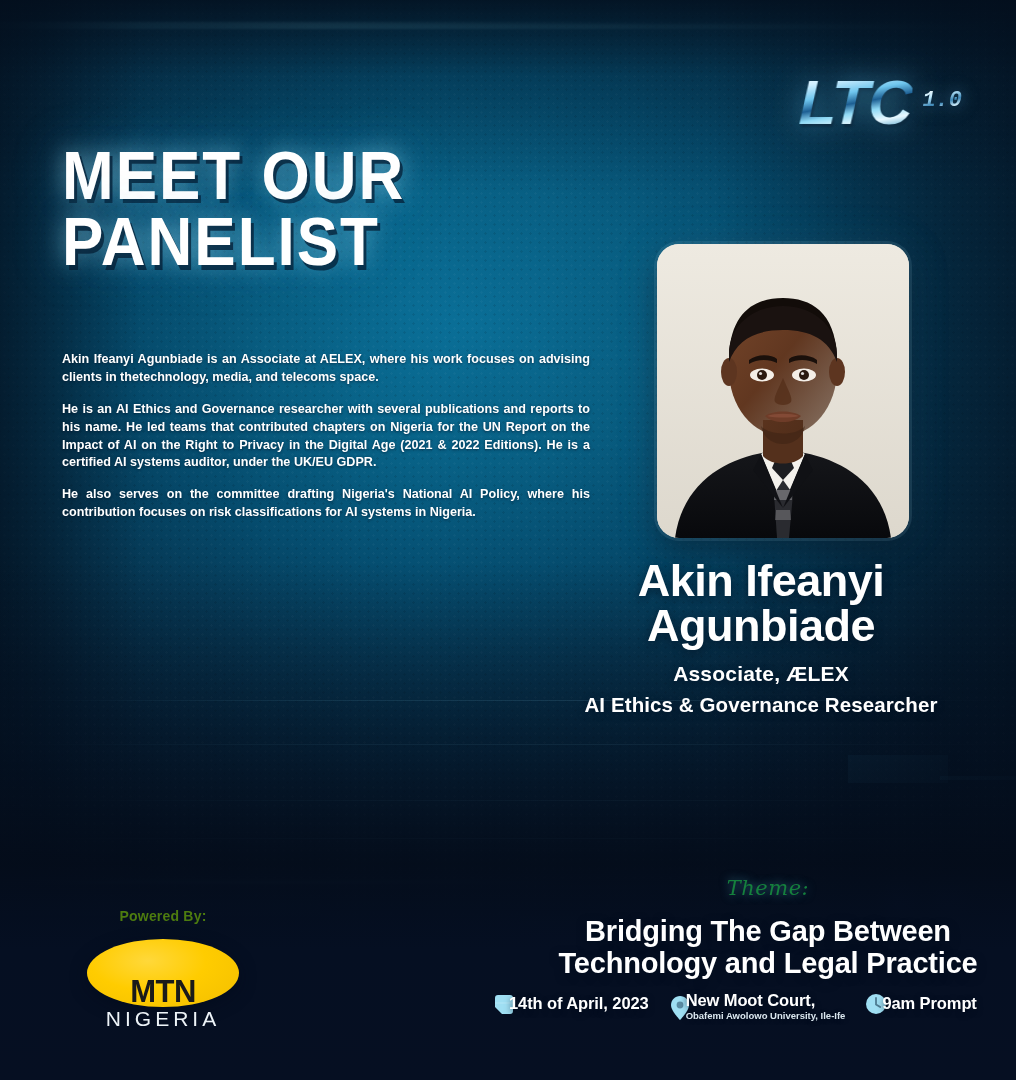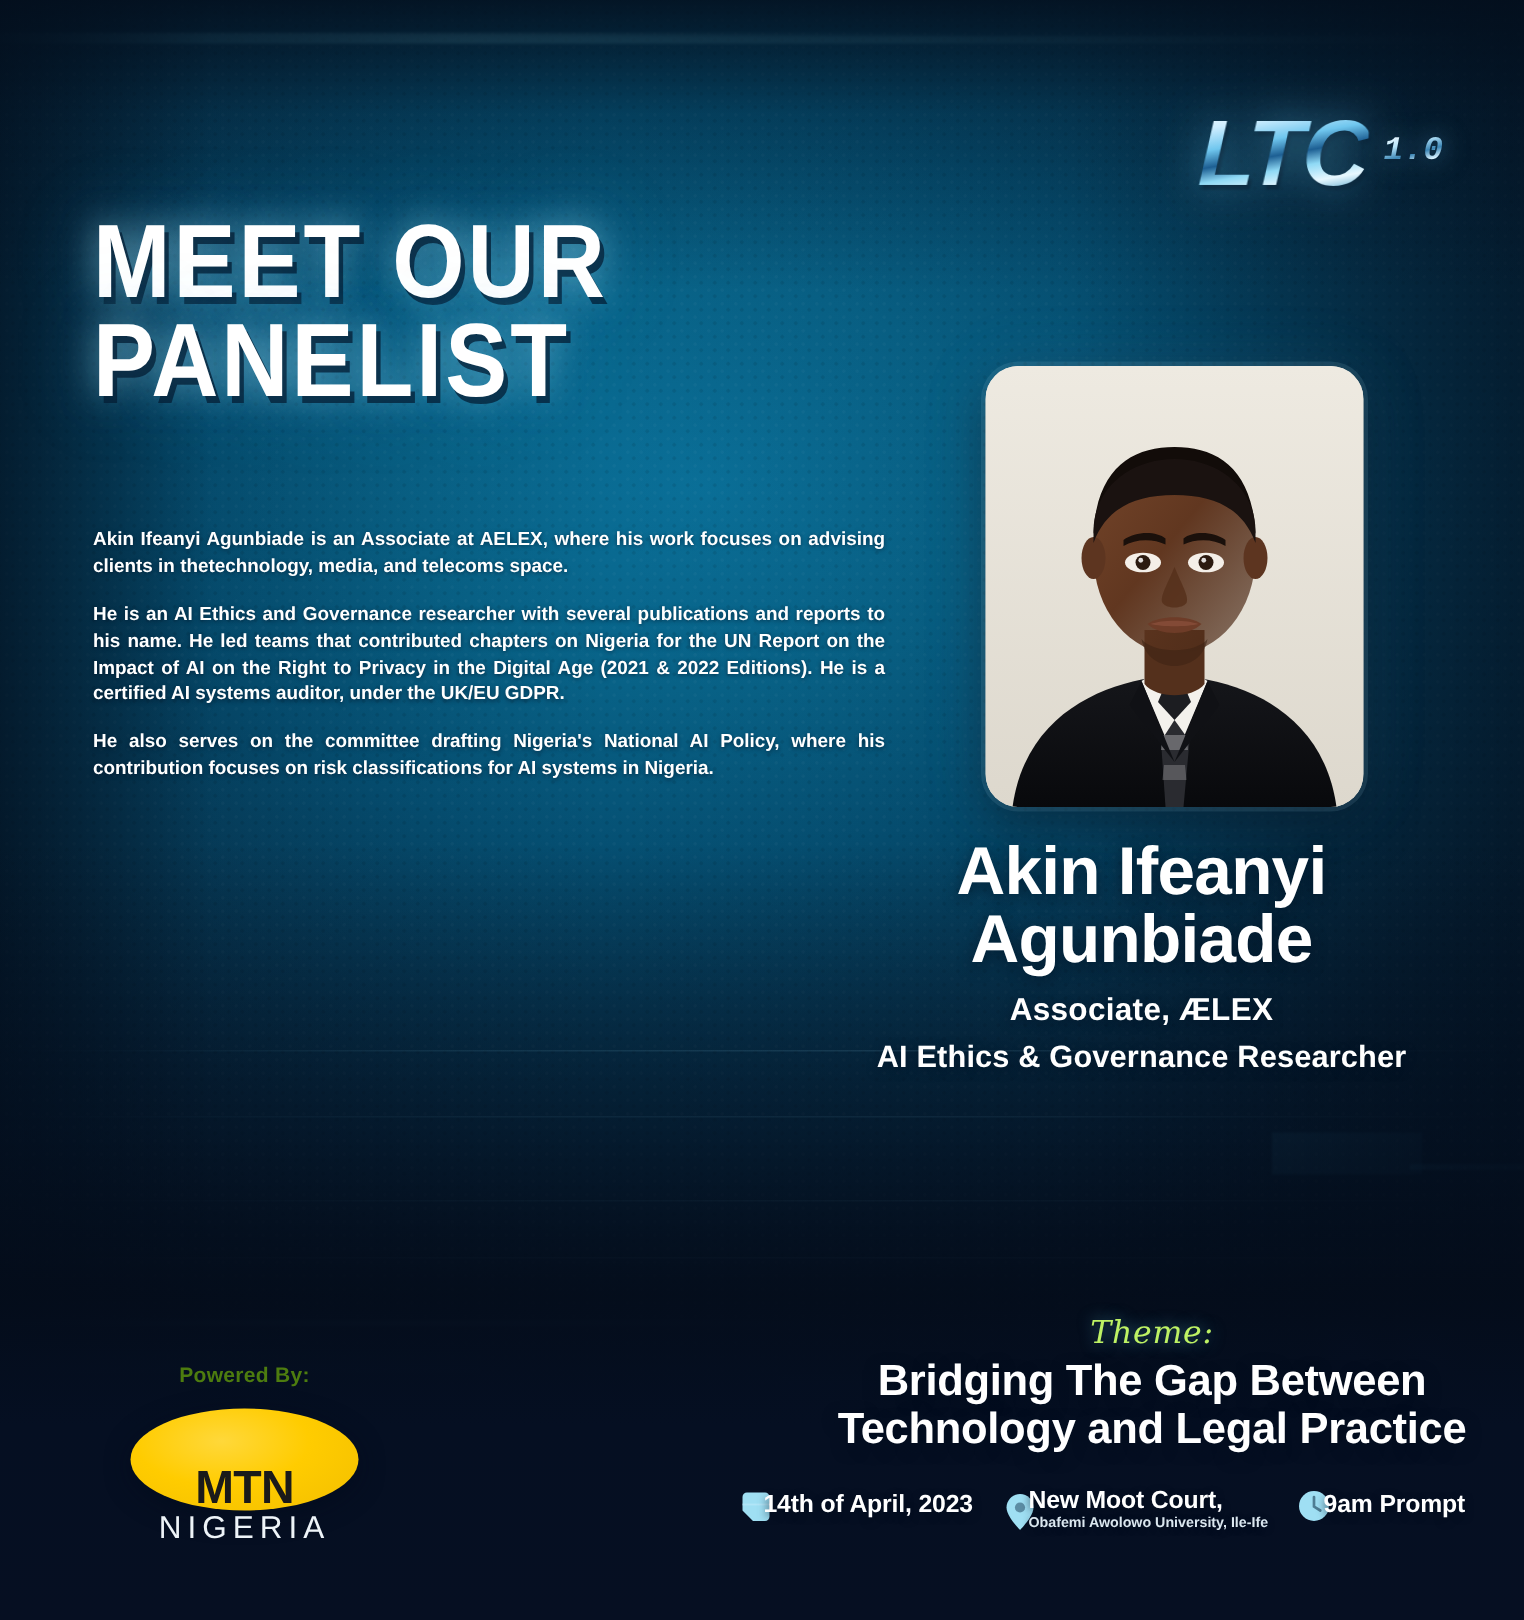--- a/index.html
+++ b/index.html
@@ -235,26 +235,26 @@
     position: absolute;
     left: 520px;
     top: 876px;
     width: 496px;
     text-align: center;
   }
   .theme-label {
     font-family: "DejaVu Serif", serif;
     font-style: italic;
     font-size: 21px;
-    color: #bef264;
+    color: #15803d;
     letter-spacing: 0.5px;
     text-shadow: 0 0 10px rgba(100,210,240,0.5);
   }
   .theme-title {
-    margin-top: 5px;
+    margin-top: 15px;
     color: #ffffff;
     font-size: 29px;
     font-weight: 800;
     line-height: 1.12;
     letter-spacing: -0.2px;
     text-shadow: 0 3px 10px rgba(0,14,30,0.7);
   }
 
   
   .details {

